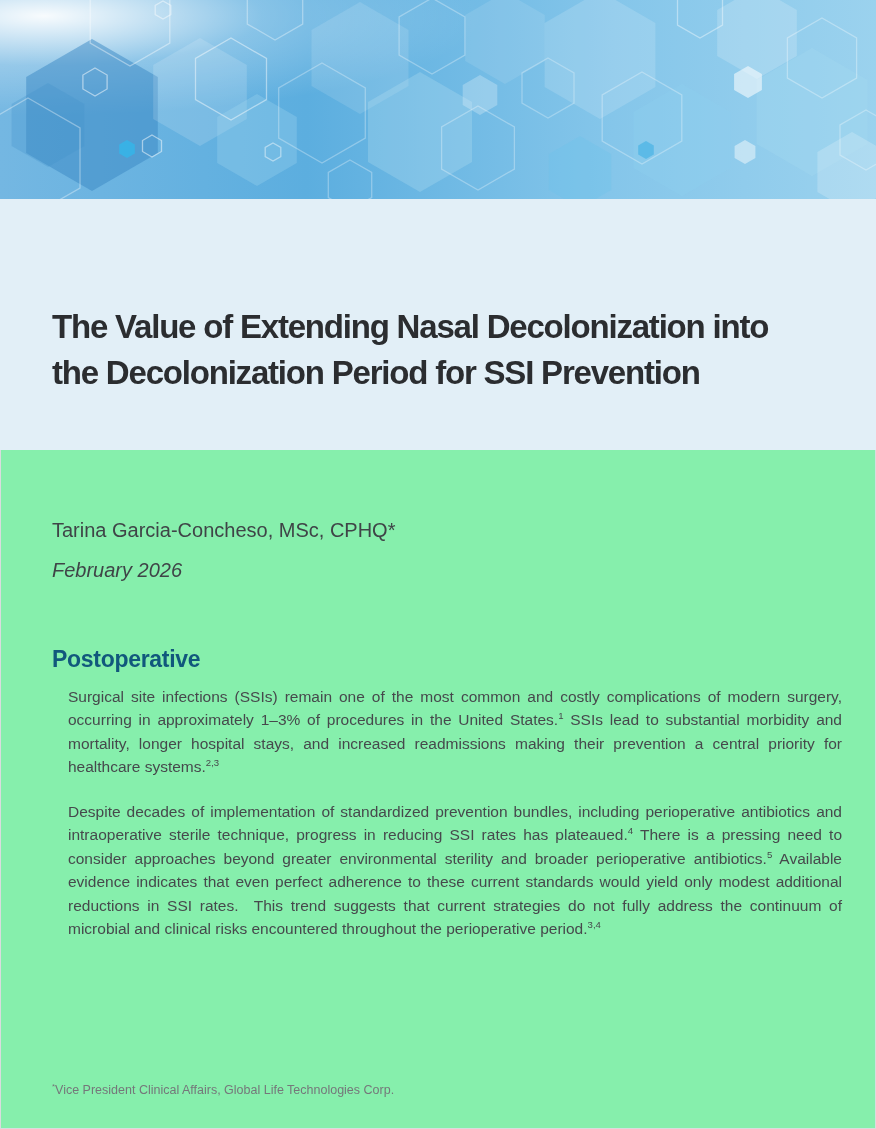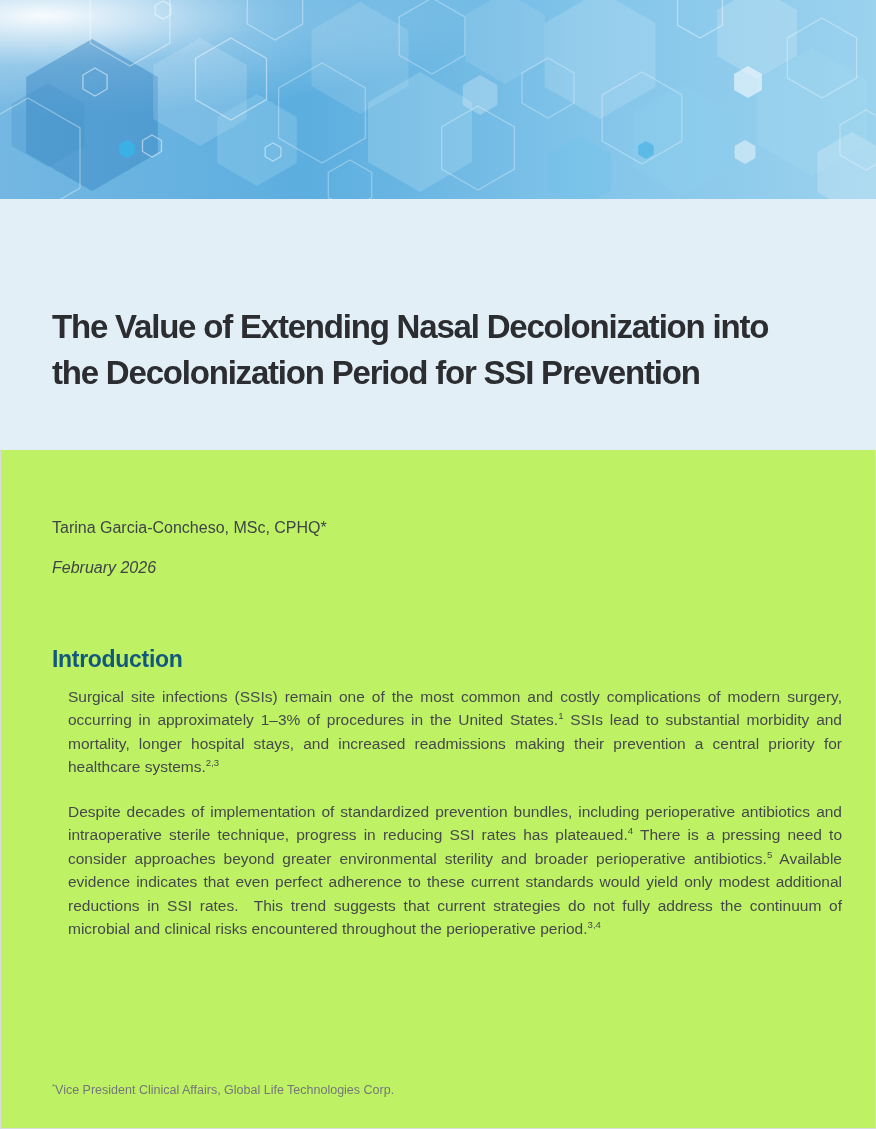--- a/index.html
+++ b/index.html
@@ -1,20 +1,20 @@
 <!DOCTYPE html>
 <html><head>
 <meta charset="utf-8">
 <style>
   html, body { margin: 0; padding: 0; background: #ffffff; }
   .page {
     position: relative;
     width: 876px;
     height: 1129px;
-    background: #bef264;
+    background: #86efac;
     overflow: hidden;
     font-family: "Liberation Sans", "DejaVu Sans", sans-serif;
     box-shadow: inset 0 0 0 1px #d9dcde;
   }
   .banner {
     position: absolute;
     top: 0; left: 0;
     width: 876px; height: 199px;
   }
   .banner svg { display: block; }
@@ -31,21 +31,21 @@
     font-size: 33px;
     font-weight: 700;
     letter-spacing: -1.2px;
     line-height: 46px;
     color: #2b2d30;
   }
   .doc-title span { display: block; }
   .author-line, .date-line {
     position: absolute;
     left: 52px;
-    font-size: 16px;
+    font-size: 20px;
     color: #3f4447;
     text-align: center;
   }
   .author-line { top: 519px; }
   .date-line   { top: 559px; font-style: italic; }
   .intro-heading {
     position: absolute;
     top: 627px; left: 52px;
     font-size: 23px;
     font-weight: 700;
@@ -142,21 +142,21 @@
   <div class="title-band"></div>
 
   <h1 class="doc-title">
     <span>The Value of Extending Nasal Decolonization into</span>
     <span>the Decolonization Period for SSI Prevention</span>
   </h1>
 
   <div class="author-line">Tarina Garcia-Concheso, MSc, CPHQ*</div>
   <div class="date-line">February 2026</div>
 
-  <h2 class="intro-heading">Introduction</h2>
+  <h2 class="intro-heading">Postoperative</h2>
 
   <p class="body-para para-1"><span>Surgical site infections (SSIs) remain one of the most common and costly complications of modern surgery, occurring in approximately 1–3% of procedures in the United States.</span><sup>1</sup><span> SSIs lead to substantial morbidity and mortality, longer hospital stays, and increased readmissions making their prevention a central priority for healthcare systems.</span><sup>2,3</sup></p>
 
   <p class="body-para para-2"><span>Despite decades of implementation of standardized prevention bundles, including perioperative antibiotics and intraoperative sterile technique, progress in reducing SSI rates has plateaued.</span><sup>4</sup><span> There is a pressing need to consider approaches beyond greater environmental sterility and broader perioperative antibiotics.</span><sup>5</sup><span> Available evidence indicates that even perfect adherence to these current standards would yield only modest additional reductions in SSI rates.&nbsp; This trend suggests that current strategies do not fully address the continuum of microbial and clinical risks encountered throughout the perioperative period.</span><sup>3,4</sup></p>
 
   <div class="footnote"><sup>*</sup><span>Vice President Clinical Affairs, Global Life Technologies Corp.</span></div>
 
 </div>
 
 </body></html>

